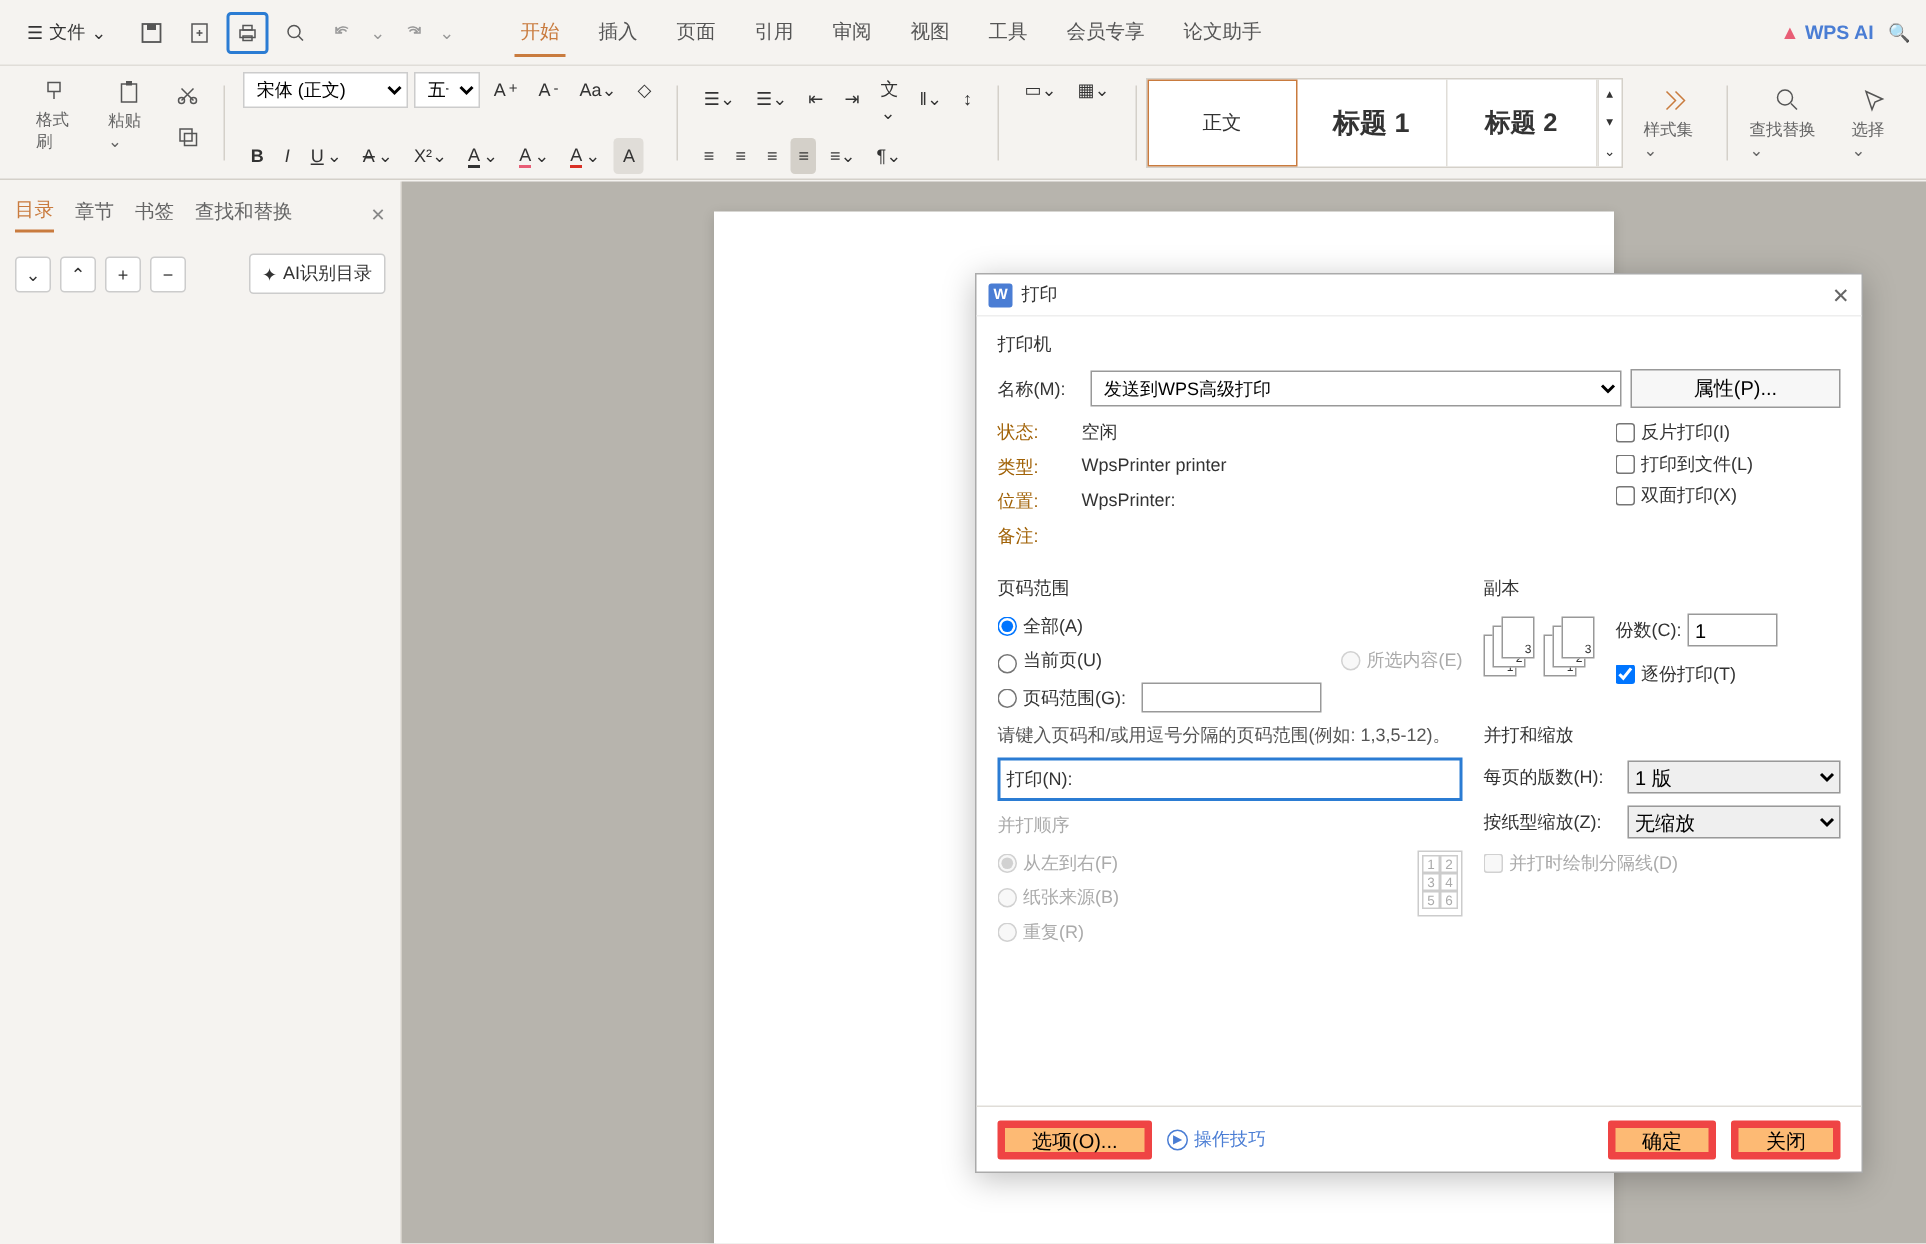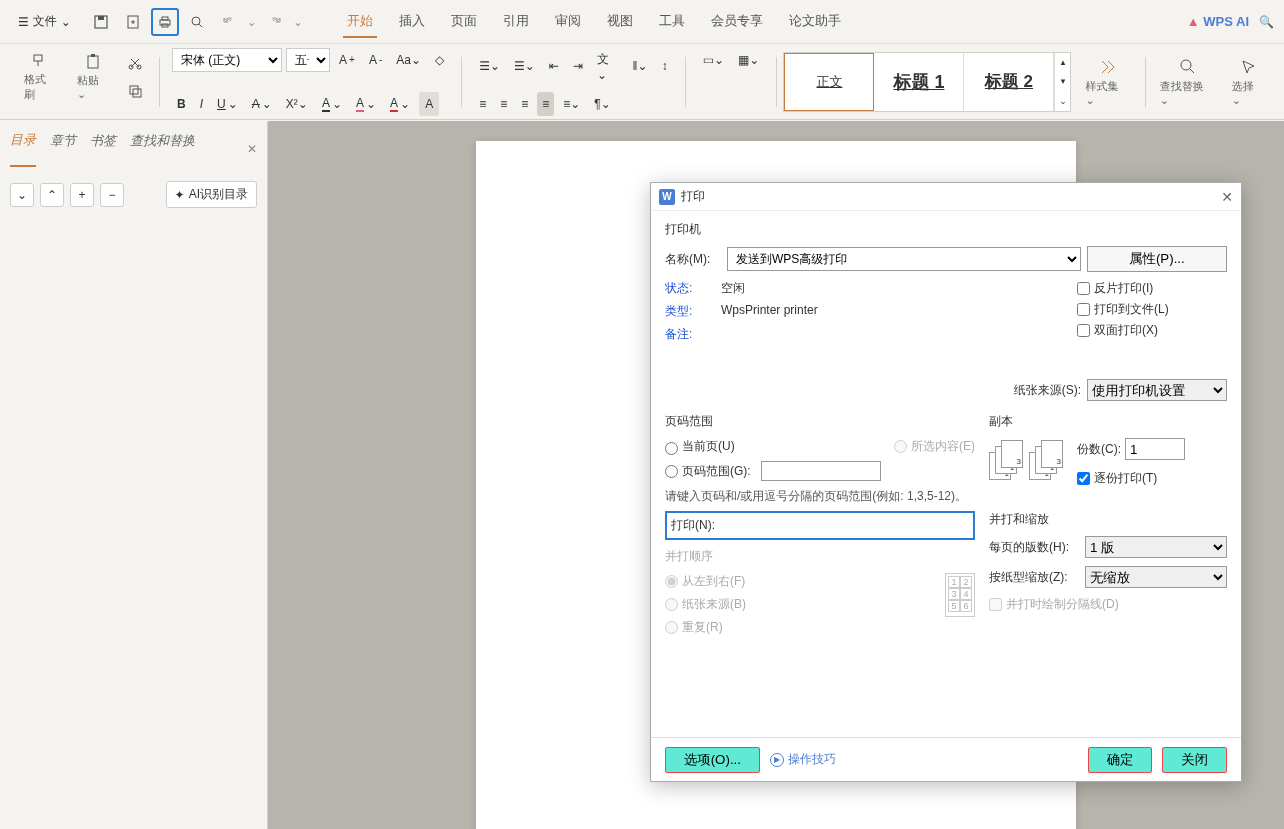--- a/index.html
+++ b/index.html
@@ -20,28 +20,28 @@
 
 .ribbon { height: 76px; background: #f5f3f0; display: flex; align-items: center; padding: 4px 10px; border-bottom: 1px solid #d4d0c9; }
 .ribbon-group { display: flex; flex-direction: column; align-items: center; padding: 0 6px; height: 68px; justify-content: space-between; }
 .ribbon-group-row { display: flex; gap: 4px; align-items: center; }
 .ribbon-label { font-size: 11px; color: #666; }
 .ribbon-sep { width: 1px; height: 50px; background: #d4d0c9; margin: 0 6px; }
 .rbtn { padding: 3px 5px; cursor: pointer; display: flex; align-items: center; gap: 2px; border-radius: 3px; min-height: 24px; }
 .font-select { width: 110px; height: 24px; border: 1px solid #ccc; background: #fff; font-size: 12px; padding: 0 4px; }
 .size-select { width: 44px; height: 24px; border: 1px solid #ccc; background: #fff; font-size: 12px; padding: 0 4px; }
 .style-gallery { display: flex; border: 1px solid #d4d0c9; background: #fff; height: 60px; align-items: stretch; }
-.style-item { width: 90px; display: flex; align-items: center; justify-content: center; font-size: 13px; border-right: 1px solid #e0ddd8; cursor: pointer; text-decoration: underline; }
+.style-item { width: 100px; display: flex; align-items: center; justify-content: center; font-size: 13px; border-right: 1px solid #e0ddd8; cursor: pointer; }
 .style-item.sel { border: 1px solid #c97b3e; }
 .big-rbtn { display: flex; flex-direction: column; align-items: center; padding: 4px 8px; cursor: pointer; gap: 2px; }
 
 
 .left-panel { position: absolute; left: 0; top: 121px; width: 268px; height: 708px; background: #f5f3f0; border-right: 1px solid #d4d0c9; padding: 10px; }
 .lp-tabs { display: flex; gap: 14px; align-items: center; }
-.lp-tab { font-size: 13px; color: #666; cursor: pointer; padding-bottom: 16px; font-style: italic; }
+.lp-tab { font-size: 13px; color: #666; cursor: pointer; padding-bottom: 4px; }
 .lp-tab.active { color: #c97b3e; border-bottom: 2px solid #c97b3e; }
 .lp-close { margin-left: auto; cursor: pointer; color: #888; }
 .lp-tools { display: flex; gap: 6px; margin-top: 14px; align-items: center; }
 .lp-tool { width: 24px; height: 24px; border: 1px solid #ccc; background: #fff; border-radius: 3px; display: flex; align-items: center; justify-content: center; cursor: pointer; }
 .ai-toc { margin-left: auto; border: 1px solid #ccc; background: #fff; border-radius: 3px; padding: 4px 8px; cursor: pointer; display: flex; align-items: center; gap: 4px; }
 
 
 .doc-area { position: absolute; left: 268px; top: 121px; right: 0; bottom: 0; background: #b7b4ad; display: flex; justify-content: center; padding-top: 20px; }
 .page { width: 600px; height: 800px; background: #fff; box-shadow: 0 2px 8px rgba(0,0,0,0.15); }
 
@@ -50,34 +50,34 @@
 .dlg-title { height: 28px; display: flex; align-items: center; padding: 0 8px; border-bottom: 1px solid #eee; }
 .dlg-title-icon { width: 16px; height: 16px; background: #4a7dd4; color: #fff; display: flex; align-items: center; justify-content: center; font-size: 10px; font-weight: bold; border-radius: 2px; margin-right: 6px; }
 .dlg-close { margin-left: auto; cursor: pointer; font-size: 14px; color: #666; }
 .dlg-body { flex: 1; padding: 10px 14px; overflow: auto; }
 .section-label { font-size: 12px; margin-bottom: 8px; }
 .form-row { display: flex; align-items: center; margin-bottom: 8px; gap: 6px; }
 .form-label { width: 56px; }
 .form-select { flex: 1; height: 24px; border: 1px solid #999; background: #fff; font-size: 12px; padding: 0 4px; }
 .form-btn { height: 26px; padding: 0 14px; border: 1px solid #999; background: #f7f7f7; cursor: pointer; }
 .info-row { display: flex; margin-bottom: 6px; }
-.info-label { width: 56px; color: #1d4ed8; }
+.info-label { width: 56px; color: #a16207; }
 .check-row { display: flex; align-items: center; gap: 4px; margin-bottom: 4px; }
 .two-col { display: flex; gap: 14px; }
 .col-l { flex: 1; }
 .col-r { width: 238px; }
 .group-title { font-size: 12px; margin-bottom: 8px; }
 .radio-row { display: flex; align-items: center; gap: 4px; margin-bottom: 6px; }
 .hint { color: #555; margin-top: 6px; line-height: 1.5; }
 .print-n-row { border: 2px solid #2b7cd3; padding: 4px 4px; display: flex; align-items: center; gap: 6px; margin-top: 6px; }
 .disabled { color: #aaa; }
 .copies-illus { width: 80px; height: 50px; border: none; display: flex; position: relative; }
 .mini-page { width: 22px; height: 28px; border: 1px solid #999; background: #fff; position: absolute; font-size: 8px; display: flex; align-items: flex-end; justify-content: flex-end; padding: 1px; }
 .dlg-footer { height: 44px; border-top: 1px solid #e0ddd8; display: flex; align-items: center; padding: 0 14px; gap: 10px; }
-.footer-btn { height: 26px; padding: 0 18px; border: 1px solid #ef4444; background: #5eead4; cursor: pointer; border-radius: 2px; }
+.footer-btn { height: 26px; padding: 0 18px; border: 5px solid #ef4444; background: #fdba74; cursor: pointer; border-radius: 2px; }
 .tips-link { color: #4a7dd4; cursor: pointer; display: flex; align-items: center; gap: 4px; }
 .spacer { flex: 1; }
 
 input[type="checkbox"], input[type="radio"] { cursor: pointer; }
 select { cursor: pointer; }
 svg { display: block; }
 .num-input { width: 60px; height: 22px; border: 1px solid #999; padding: 0 4px; }
 </style>
 </head>
 <body>
@@ -311,47 +311,51 @@
       <div class="col-l">
         <div class="info-row">
             <span class="info-label">状态:</span>
             <span>空闲</span>
           </div>
         <div class="info-row">
             <span class="info-label">类型:</span>
             <span>WpsPrinter printer</span>
           </div>
         <div class="info-row">
+            <span class="info-label">位置:</span>
+            <span>WpsPrinter:</span>
+          </div>
+        <div class="info-row">
             <span class="info-label">备注:</span>
           </div>
       </div>
       <div class="col-r" style="width:150px">
         <div class="check-row">
             <input type="checkbox" style="">
             <span>反片打印(I)</span>
           </div>
         <div class="check-row">
             <input type="checkbox" style="">
             <span>打印到文件(L)</span>
           </div>
         <div class="check-row">
             <input type="checkbox" style="">
             <span>双面打印(X)</span>
           </div>
       </div>
     </div>
 
-    <div class="form-row" style="justify-content:flex-end;margin-top:30px">
-      <span>纸张来源(S):</span>
-      <select style="width:140px;height:22px;border:1px solid #999"><option>使用打印机设置</option></select>
-    </div>
 
     <div class="two-col" style="margin-top:12px">
       <div class="col-l">
         <div class="group-title">页码范围</div>
+        <div class="radio-row">
+            <input type="radio" name="pr" checked="" style="">
+            <span>全部(A)</span>
+          </div>
         <div class="radio-row" style="justify-content:space-between">
           <span style="display:flex;gap:4px;align-items:flex-end">
               <input type="radio" name="pr" style="">
               <span>当前页(U)</span>
             </span>
           <span class="disabled" style="display:flex;gap:4px;align-items:center">
               <input type="radio" name="pr" disabled="" style="">
               <span>所选内容(E)</span>
             </span>
         </div>

